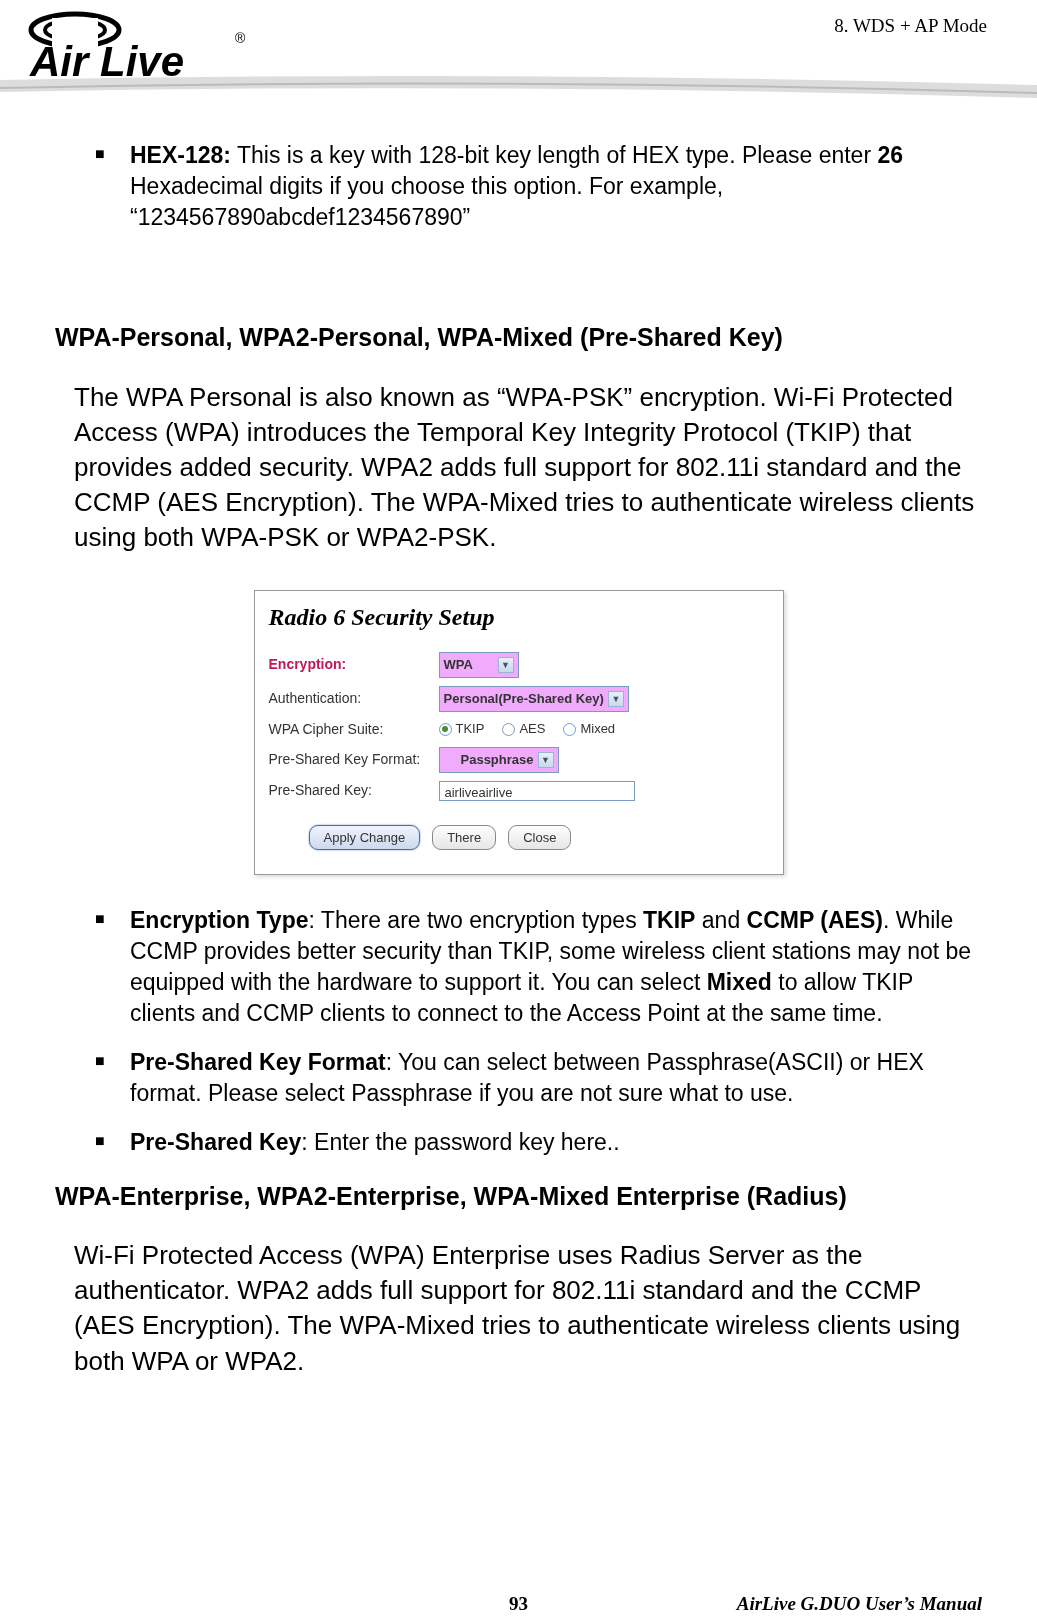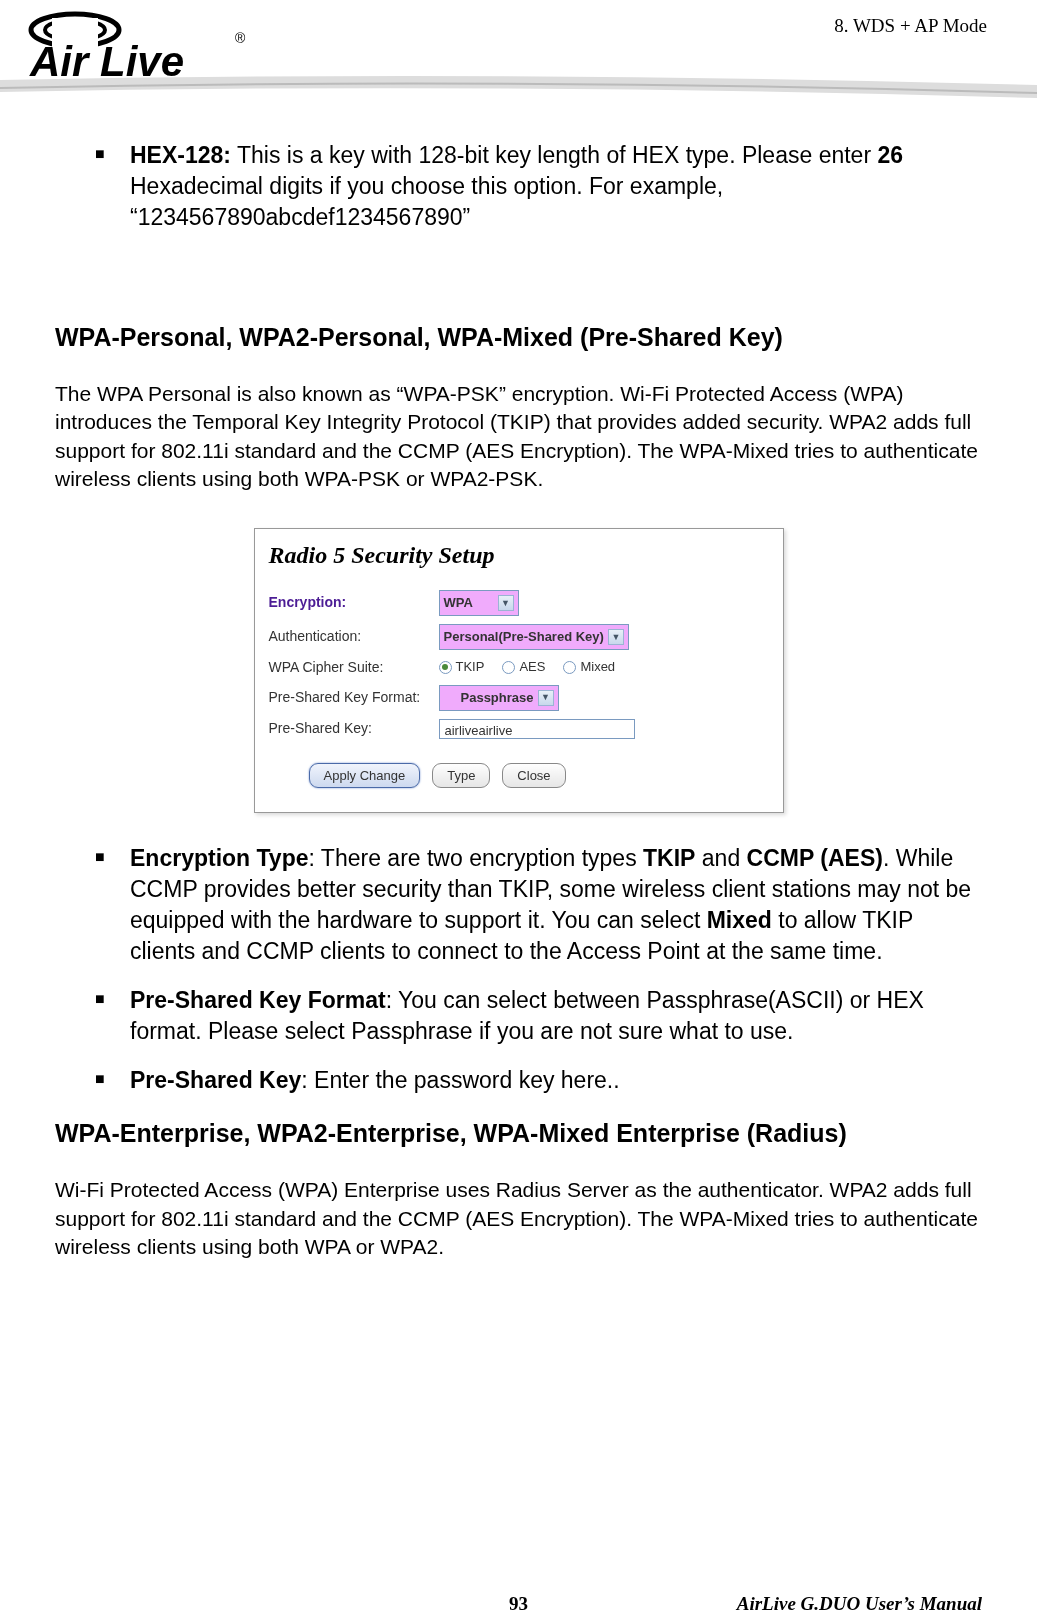--- a/index.html
+++ b/index.html
@@ -57,22 +57,23 @@
       font-size: 16px;
     }
     b { font-weight: bold; }
     h2.section-heading {
       font-size: 25px;
       font-weight: bold;
       margin-top: 88px;
       margin-bottom: 25px;
     }
     p.para {
-      font-size: 21px;
+      font-size: 26px;
       margin-bottom: 20px;
+      margin-left: 19px;
     }
     .screenshot-box {
       width: 530px;
       margin: 35px auto 30px auto;
       border: 1px solid #999;
       background: #fff;
       box-shadow: 2px 2px 4px rgba(0,0,0,0.15);
     }
     .screenshot-title {
       font-family: "Times New Roman", serif;
@@ -89,21 +90,21 @@
     }
     .form-row {
       display: flex;
       align-items: center;
       margin-bottom: 8px;
     }
     .form-row .label {
       width: 170px;
       text-align: left;
     }
-    .form-row .label.bold { font-weight: bold; color: #4c1d95; }
+    .form-row .label.bold { font-weight: bold; color: #be185d; }
     .select-box {
       border: 1px solid #7a9ac0;
       background: #f0abfc;
       padding: 12px 4px;
       display: inline-flex;
       align-items: center;
       height: 20px;
       font-weight: bold;
     }
     .select-box .sel-text {
@@ -229,21 +230,21 @@
   <ul class="bullet-list">
     <li>
       <b>HEX-128:</b><span> This is a key with 128-bit key length of HEX type.    Please enter </span><b>26</b><span> Hexadecimal digits if you choose this option. For example, “1234567890abcdef1234567890”</span>
     </li>
   </ul>
 
   <h2 class="section-heading">WPA-Personal, WPA2-Personal, WPA-Mixed (Pre-Shared Key)</h2>
   <p class="para">The WPA Personal is also known as “WPA-PSK” encryption.    Wi-Fi Protected Access (WPA) introduces the Temporal Key Integrity Protocol (TKIP) that provides added security.    WPA2 adds full support for 802.11i standard and the CCMP (AES Encryption).    The WPA-Mixed tries to authenticate wireless clients using both WPA-PSK or WPA2-PSK.</p>
 
   <div class="screenshot-box">
-    <div class="screenshot-title">Radio 5 Security Setup</div>
+    <div class="screenshot-title">Radio 6 Security Setup</div>
     <div class="screenshot-body">
 
       <div class="form-row">
         <span class="label bold">Encryption:</span>
         <div class="select-box">
           <span class="sel-text">WPA</span>
           <span class="select-arrow">▼</span>
         </div>
       </div>
 
@@ -281,21 +282,21 @@
         </div>
       </div>
 
       <div class="form-row">
         <span class="label">Pre-Shared Key:</span>
         <span class="input-box">airliveairlive</span>
       </div>
 
       <div class="button-row">
         <div class="btn primary">Apply Change</div>
-        <div class="btn">Type</div>
+        <div class="btn">There</div>
         <div class="btn">Close</div>
       </div>
     </div>
   </div>
 
   <ul class="bullet-list">
     <li>
       <b>Encryption Type</b><span>:   There are two encryption types </span><b>TKIP</b><span> and </span><b>CCMP (AES)</b><span>. While CCMP provides better security than TKIP, some wireless client stations may not be equipped with the hardware to support it. You can select </span><b>Mixed</b><span> to allow TKIP clients and CCMP clients to connect to the Access Point at the same time.</span>
     </li>
     <li>

